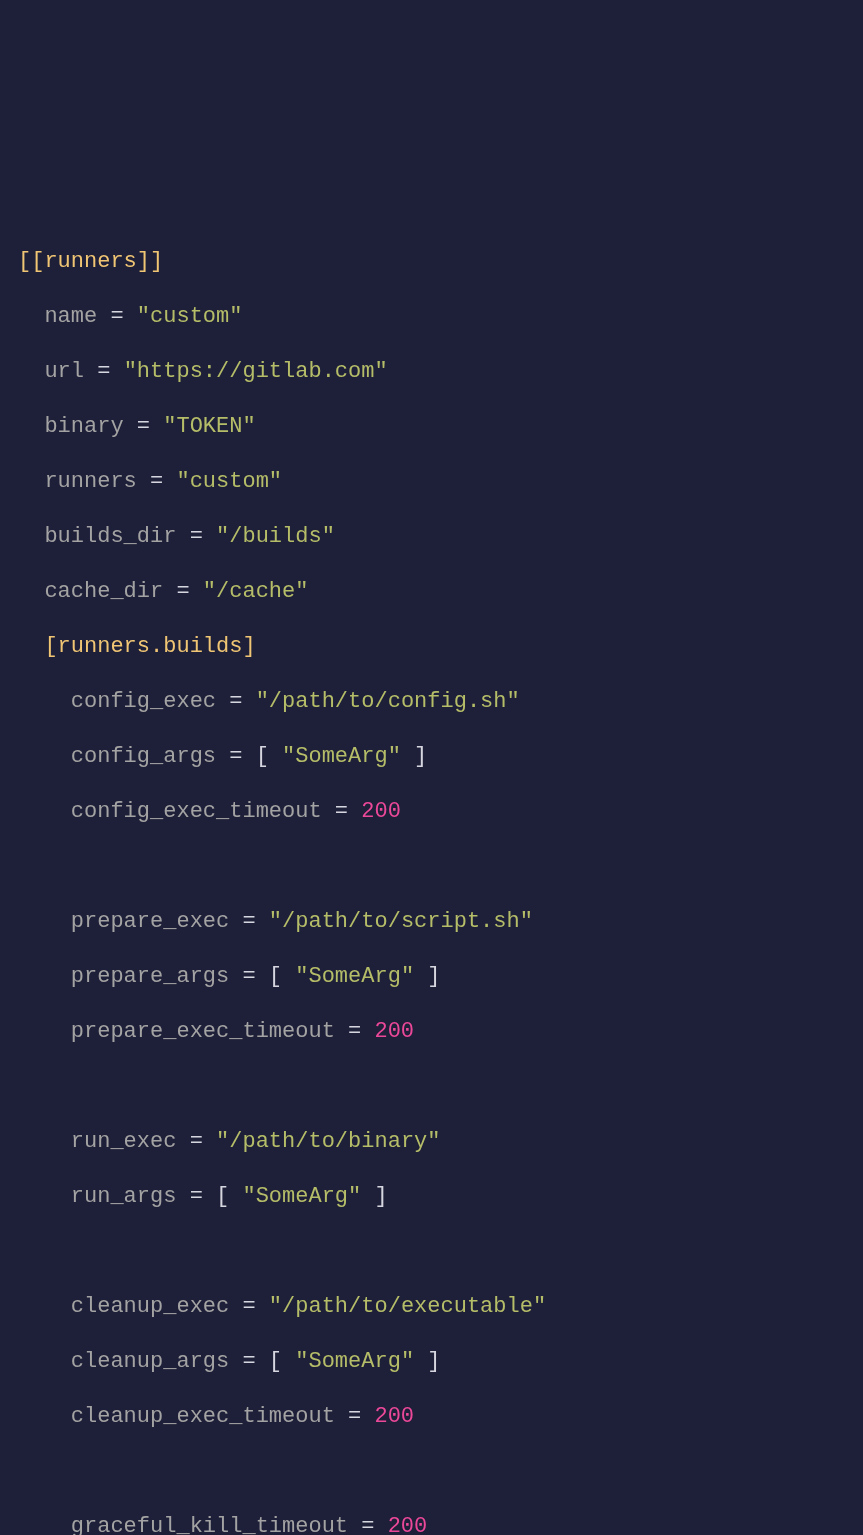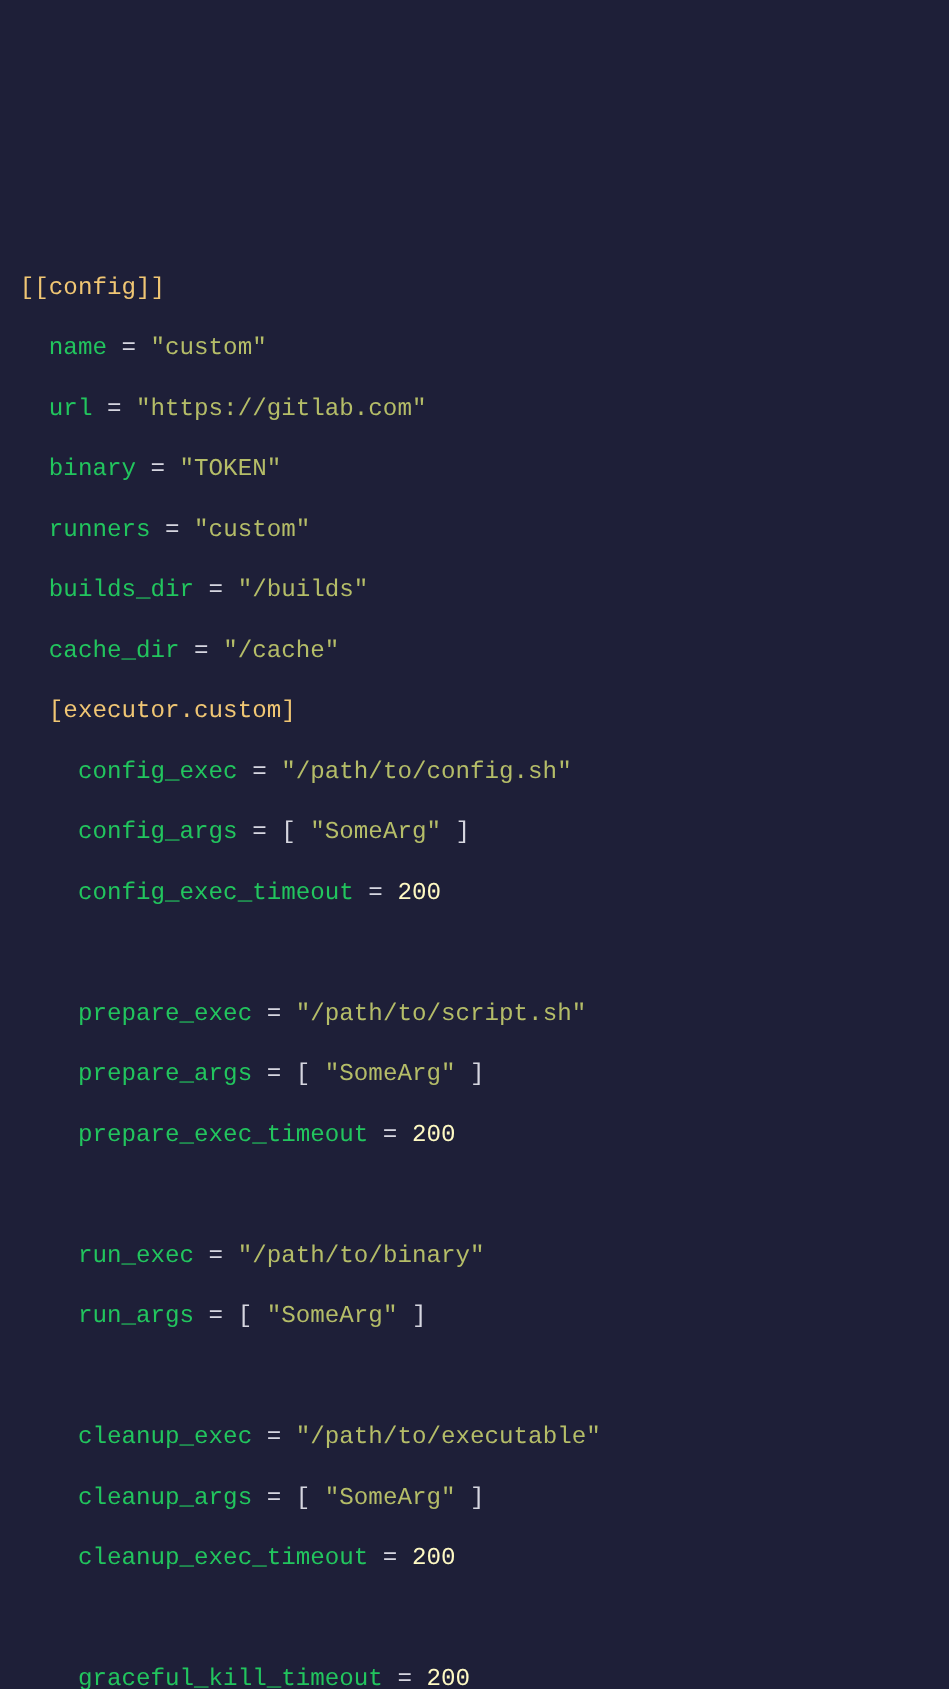--- a/index.html
+++ b/index.html
@@ -6,38 +6,38 @@
     margin: 0;
     padding: 14px 18px;
     background: #1e1f38;
     font-family: "SFMono-Regular", Consolas, "Liberation Mono", Menlo, monospace;
     font-size: 22px;
     line-height: 2.5;
     color: #d6d6e0;
     white-space: pre;
   }
   .section { color: #f0c674; }
-  .key     { color: #22c55e; }
+  .key     { color: #a3a3a3; }
   .punct   { color: #d6d6e0; }
   .str     { color: #b5bd68; }
-  .num     { color: #fef9c3; }
+  .num     { color: #ec4899; }
 </style>
 </head>
 <body>
 
 
 
-<div><span class="section">[[config]]</span>
+<div><span class="section">[[runners]]</span>
   <span class="key">name</span><span class="punct"> = </span><span class="str">"custom"</span>
   <span class="key">url</span><span class="punct"> = </span><span class="str">"https://gitlab.com"</span>
   <span class="key">binary</span><span class="punct"> = </span><span class="str">"TOKEN"</span>
   <span class="key">runners</span><span class="punct"> = </span><span class="str">"custom"</span>
   <span class="key">builds_dir</span><span class="punct"> = </span><span class="str">"/builds"</span>
   <span class="key">cache_dir</span><span class="punct"> = </span><span class="str">"/cache"</span>
-  <span class="section">[executor.custom]</span>
+  <span class="section">[runners.builds]</span>
     <span class="key">config_exec</span><span class="punct"> = </span><span class="str">"/path/to/config.sh"</span>
     <span class="key">config_args</span><span class="punct"> = </span><span class="punct">[ </span><span class="str">"SomeArg"</span><span class="punct"> ]</span>
     <span class="key">config_exec_timeout</span><span class="punct"> = </span><span class="num">200</span>
 
     <span class="key">prepare_exec</span><span class="punct"> = </span><span class="str">"/path/to/script.sh"</span>
     <span class="key">prepare_args</span><span class="punct"> = </span><span class="punct">[ </span><span class="str">"SomeArg"</span><span class="punct"> ]</span>
     <span class="key">prepare_exec_timeout</span><span class="punct"> = </span><span class="num">200</span>
 
     <span class="key">run_exec</span><span class="punct"> = </span><span class="str">"/path/to/binary"</span>
     <span class="key">run_args</span><span class="punct"> = </span><span class="punct">[ </span><span class="str">"SomeArg"</span><span class="punct"> ]</span>

